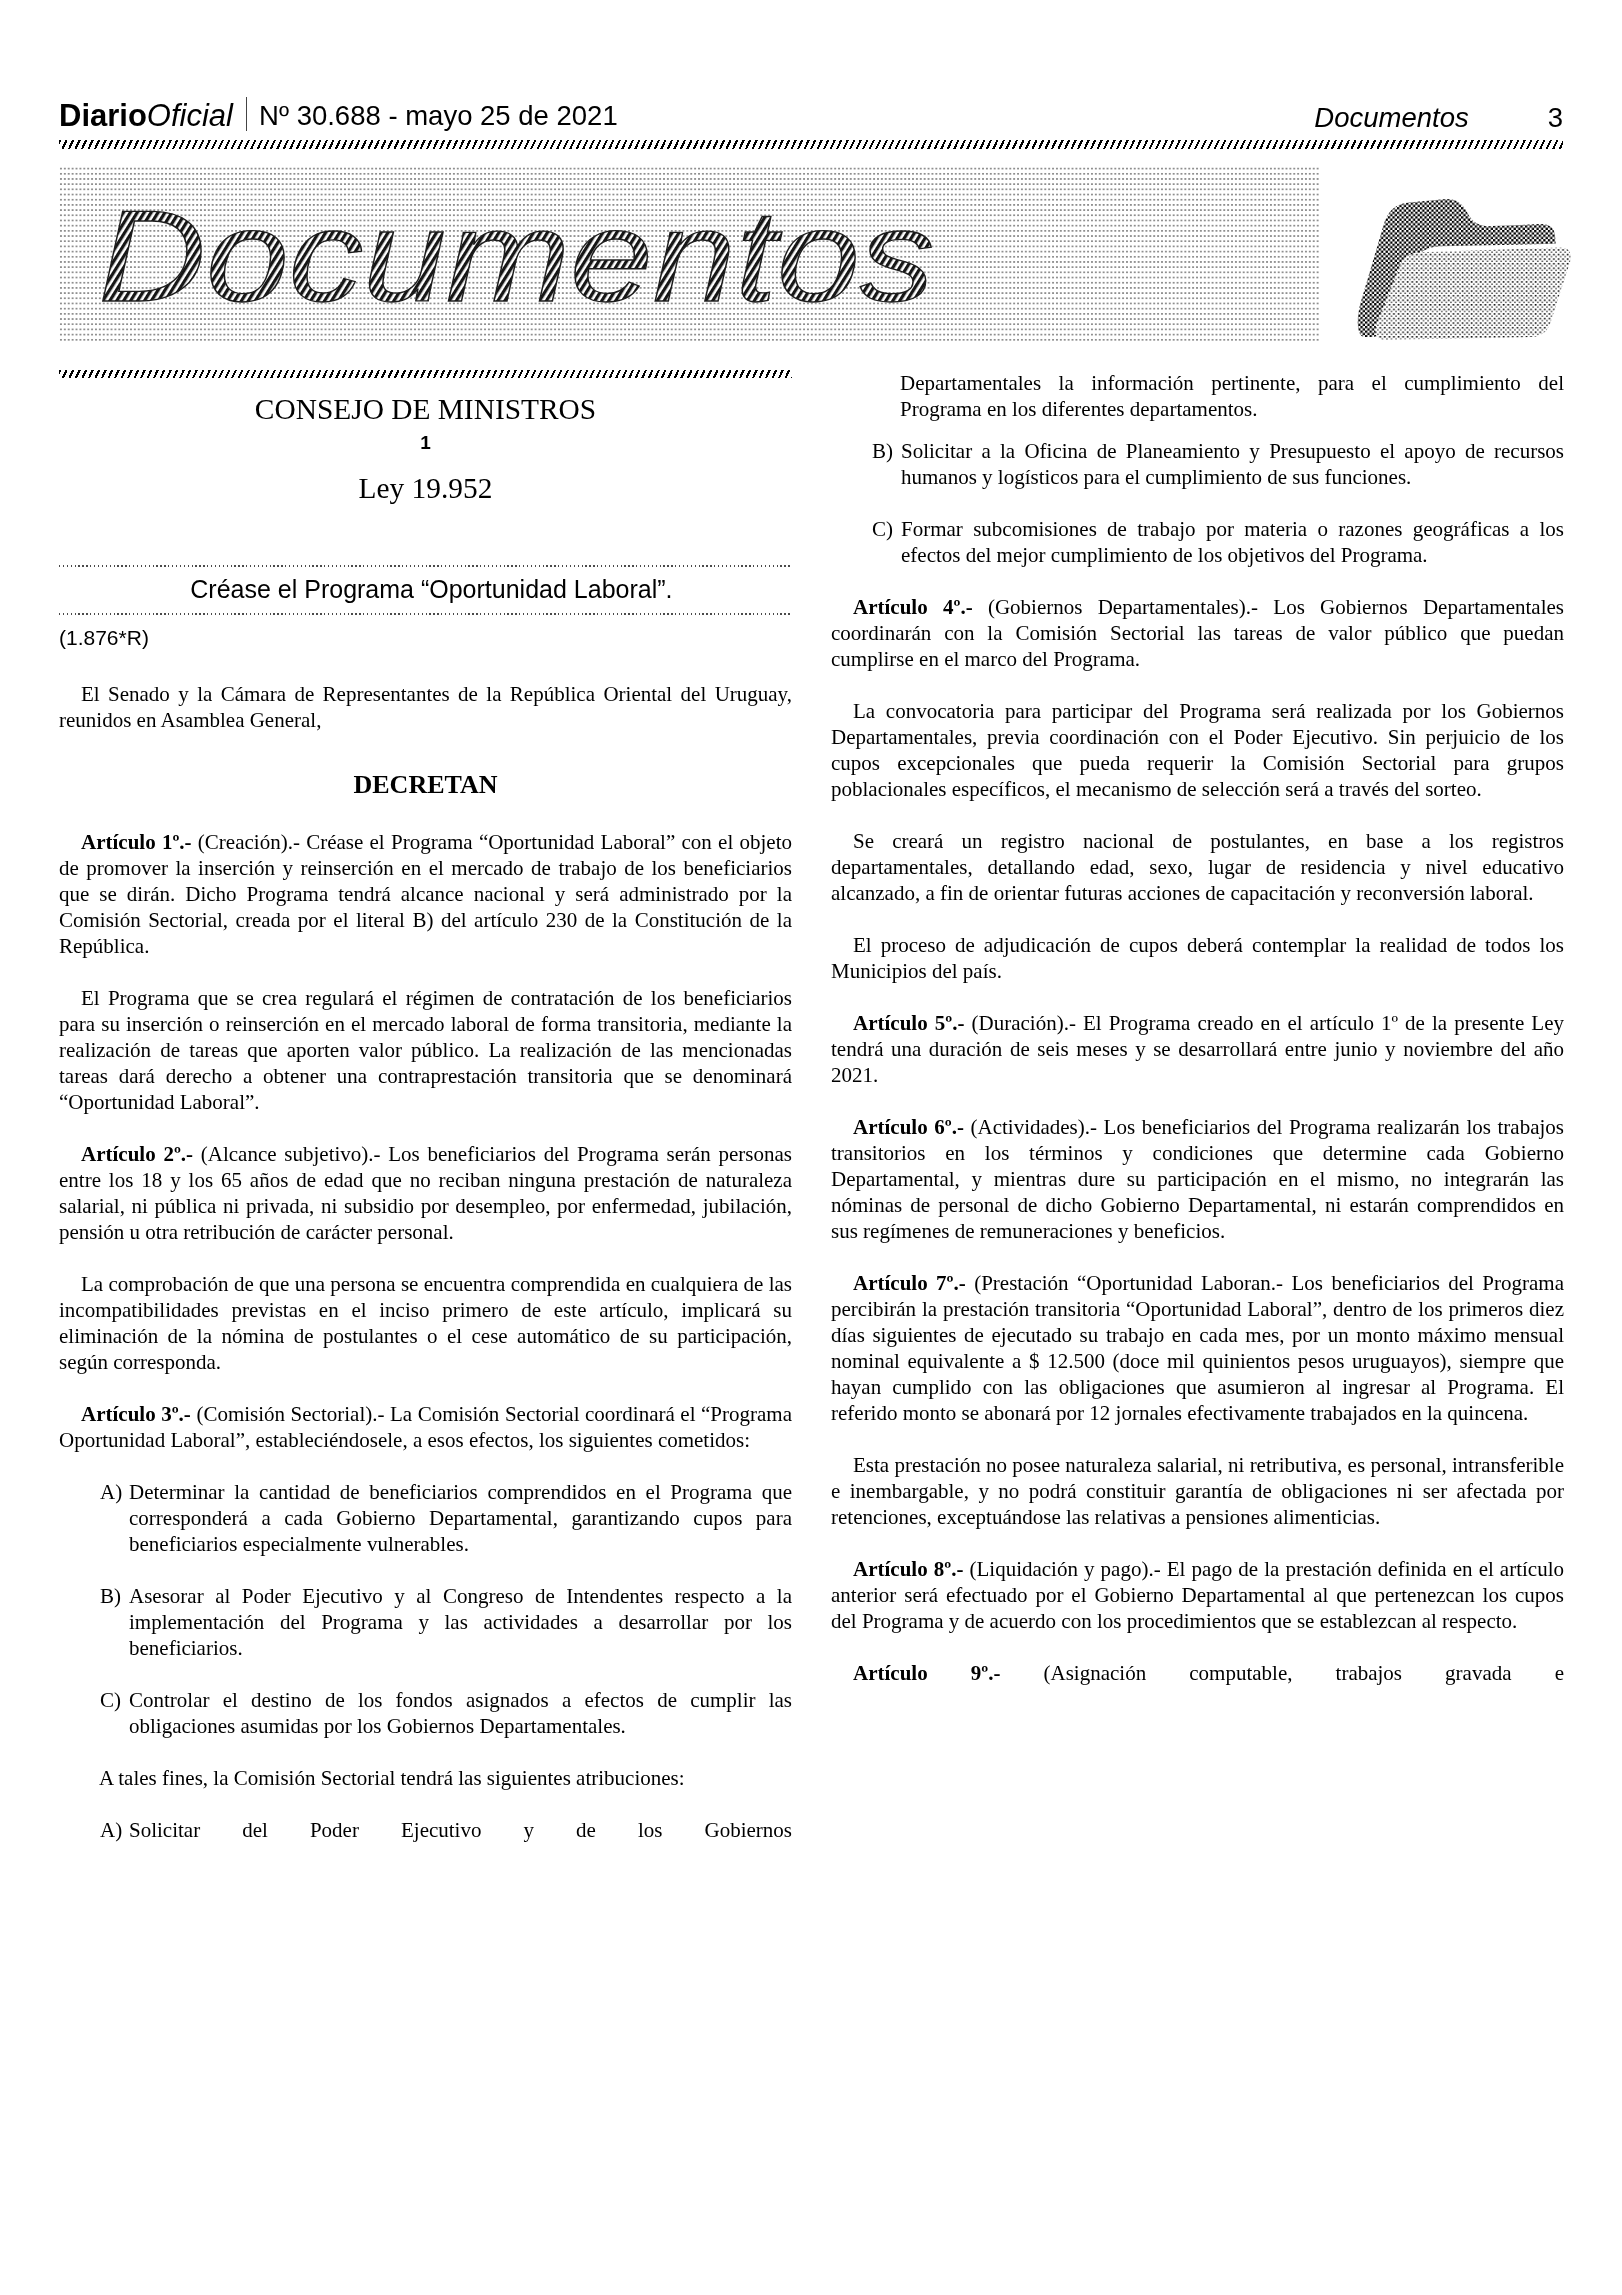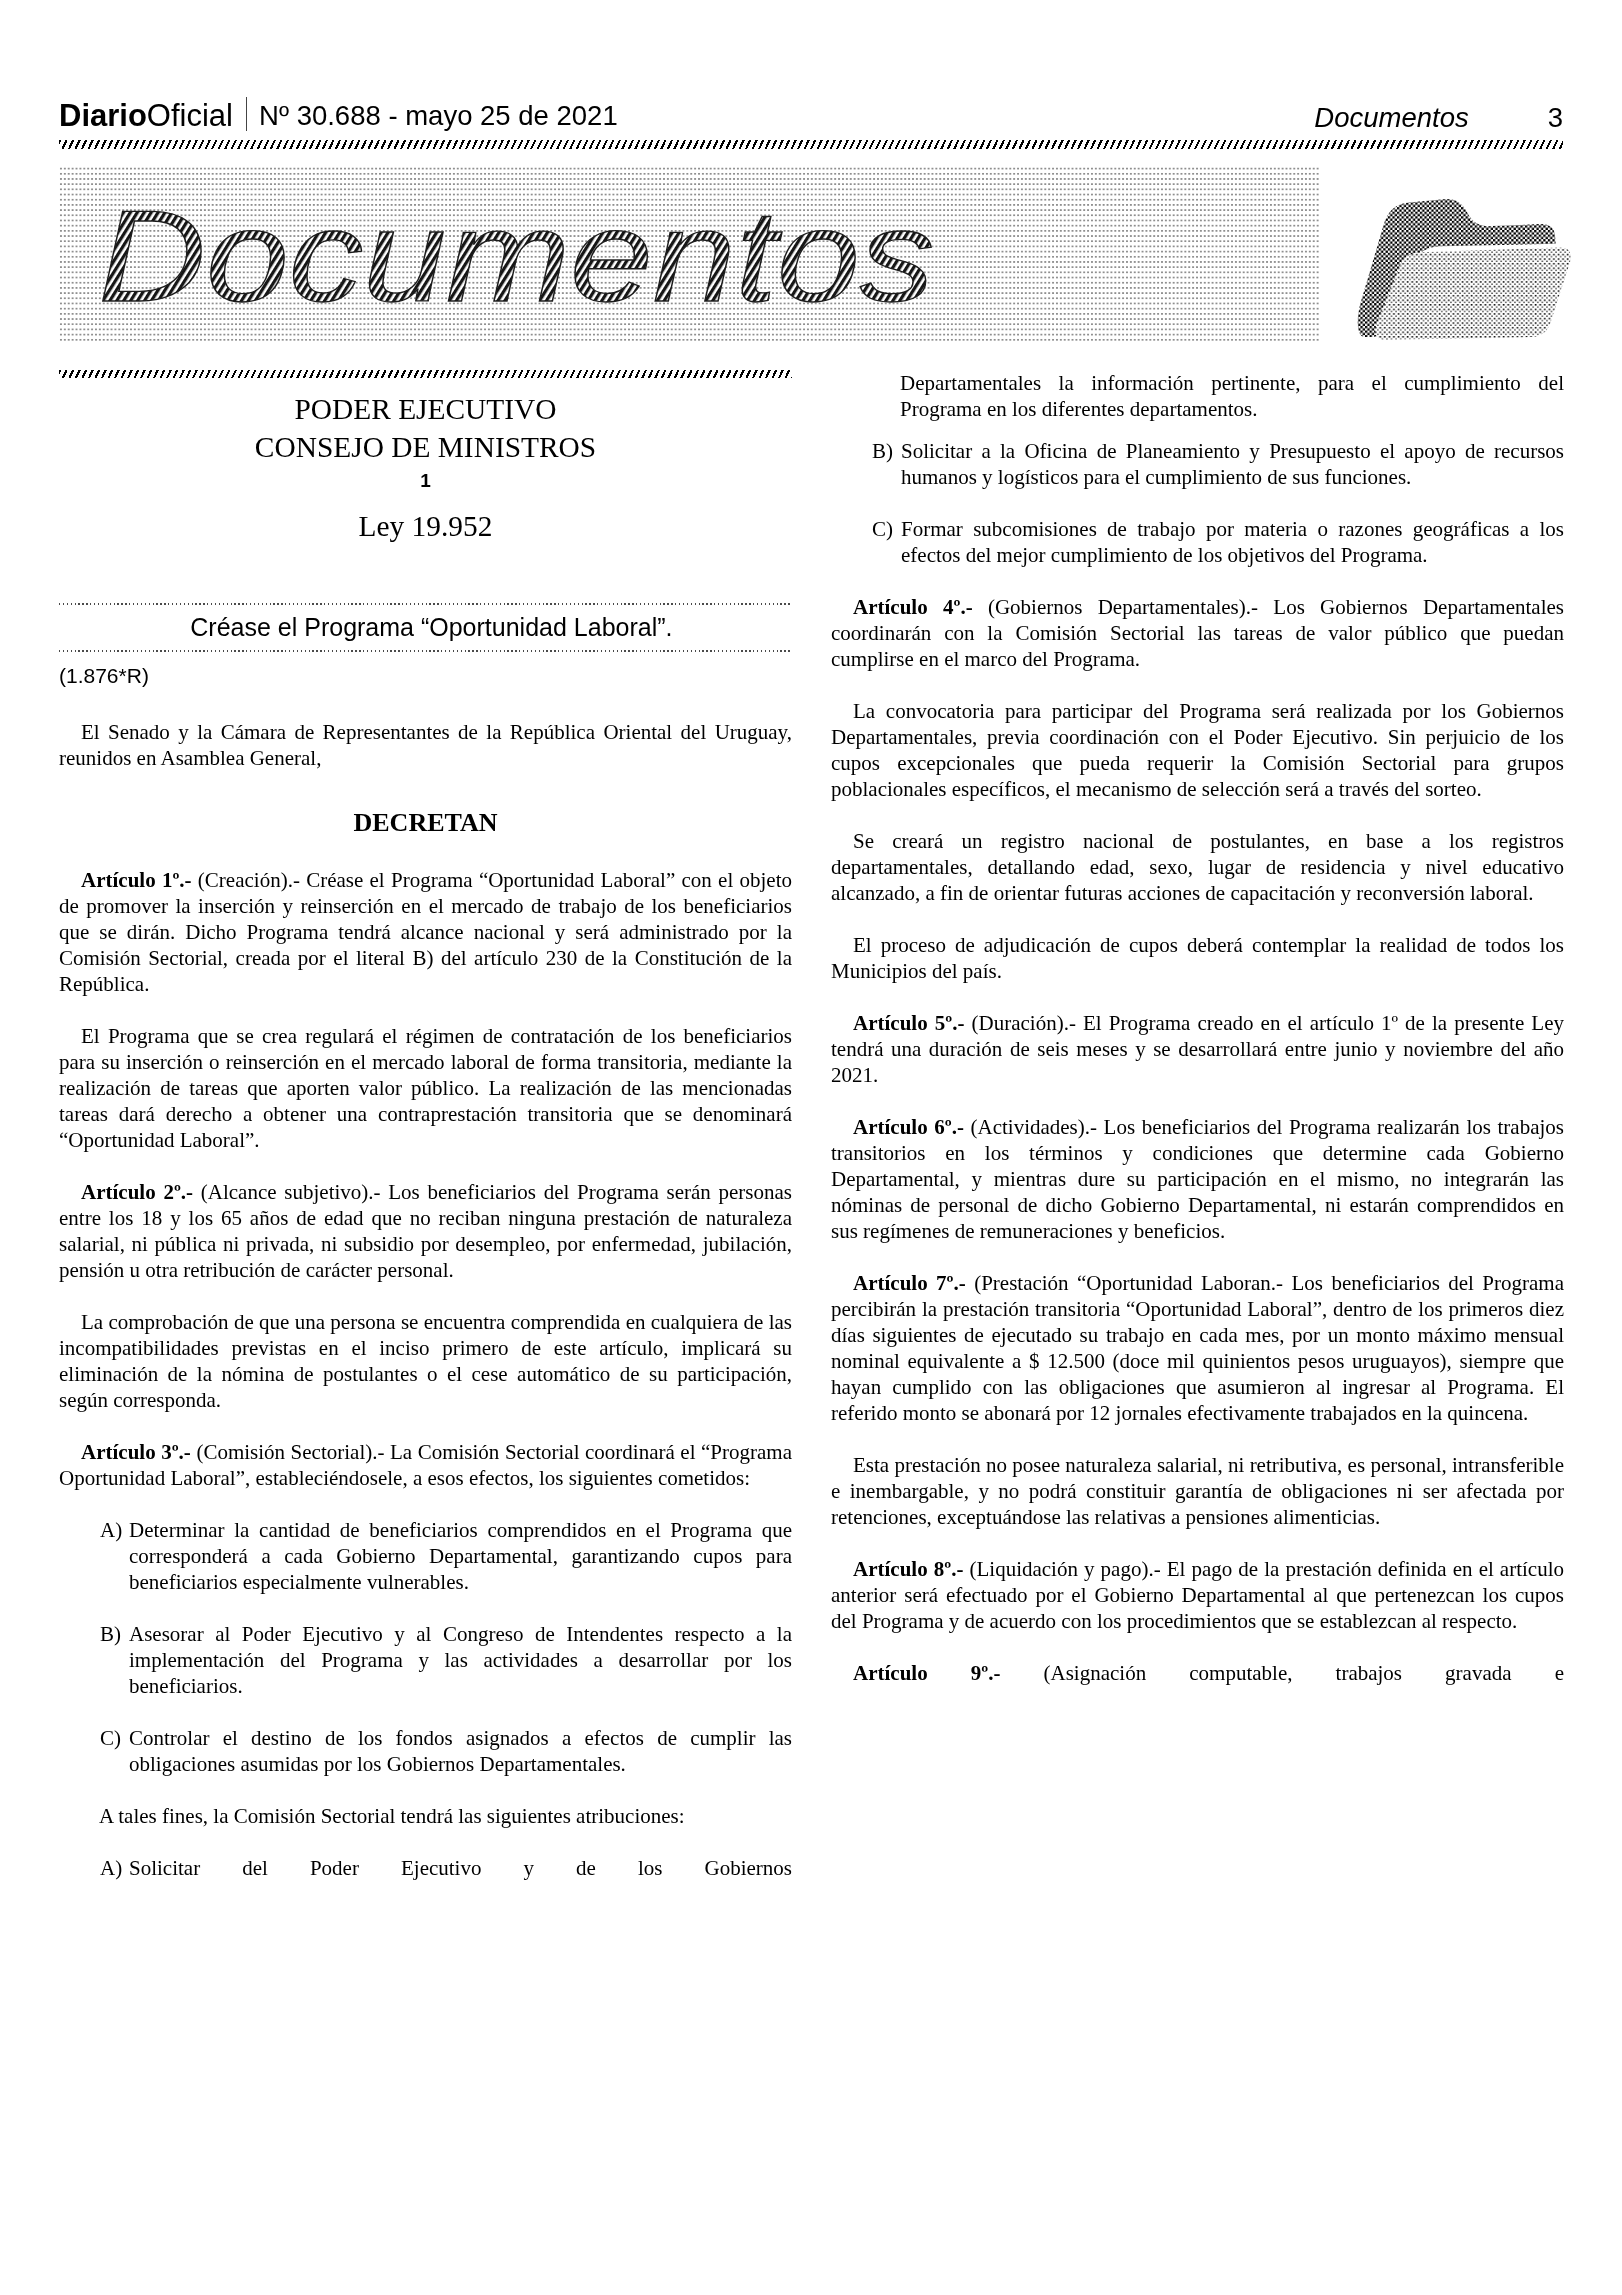--- a/index.html
+++ b/index.html
@@ -12,21 +12,21 @@
     font-family:"Liberation Serif", serif;
     overflow:hidden;
   }
   
   .masthead{
     display:flex;justify-content:space-between;align-items:flex-end;
     font-family:"Liberation Sans", sans-serif;
   }
   .brand{font-size:31px;line-height:1;display:flex;align-items:flex-end;}
   .brand .bold{font-weight:bold;}
-  .brand .ital{margin-top:40px;}
+  .brand .ital{font-style:italic;margin-top:40px;}
   .brand .sep{display:inline-block;width:1.3px;height:34px;background:#444;margin:0 11.8px 0 13px;}
   .issue{font-size:27.5px;line-height:1;padding-bottom:1.3px;}
   .mast-right{display:flex;align-items:flex-end;gap:79px;font-size:27.5px;line-height:1;}
   .mast-right .section{font-style:italic;}
   
   .hatch{
     height:8.5px;
     background:repeating-linear-gradient(115deg,#000 0 2px,transparent 2px 5.9px);
   }
   .hatch.top{margin-top:9.2px;}
@@ -125,21 +125,20 @@
       </svg>
     </div>
   </div>
 
 
   <div class="cols">
 
     <div class="col">
       <div class="hatch colrule"></div>
 
-      <div class="hc h-exec">PODER EJECUTIVO</div>
       <div class="hc h-cons">CONSEJO DE MINISTROS</div>
       <div class="hc num">1</div>
       <div class="hc law">Ley 19.952</div>
 
       <div class="summary-block">
         <div class="dotline"></div>
         <div class="summary-text">Créase el Programa “Oportunidad Laboral”.</div>
         <div class="dotline"></div>
       </div>
       <div class="ref">(1.876*R)</div>

